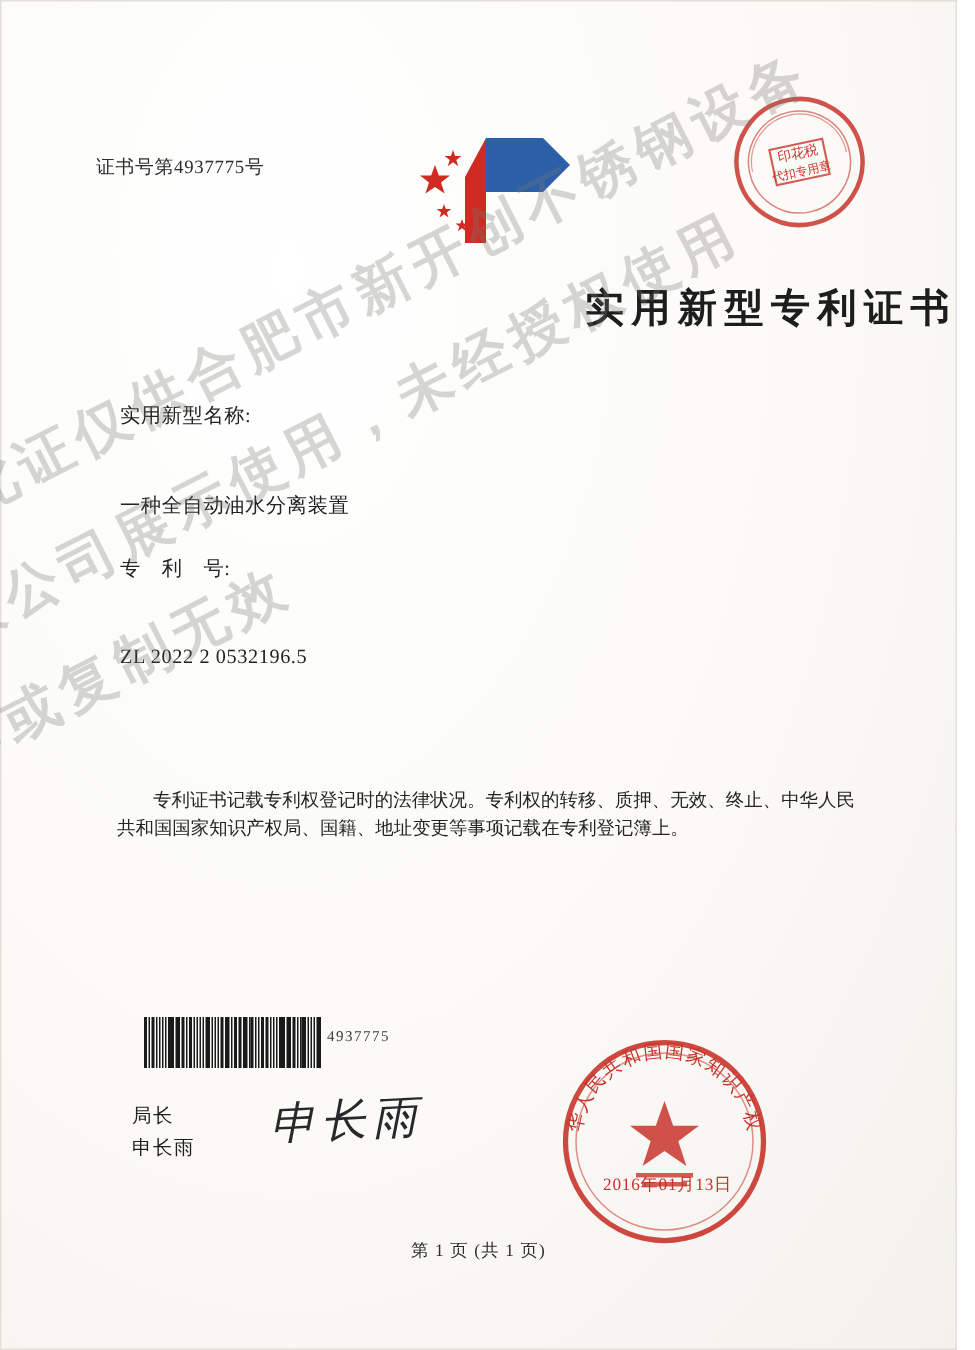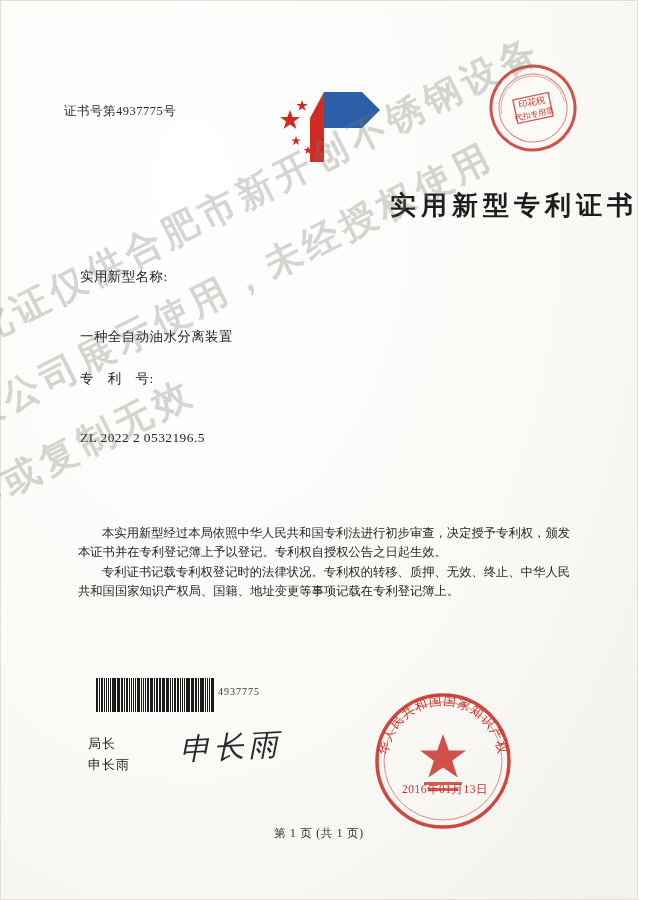--- a/index.html
+++ b/index.html
@@ -256,21 +256,20 @@
       <span class="field-label">实用新型名称:</span>
       <span class="field-value">一种全自动油水分离装置</span>
     </div>
     <div class="field-row">
       <span class="field-label">专　利　号:</span>
       <span class="field-value">ZL 2022 2 0532196.5</span>
     </div>
   </div>
 
   <div class="body-text">
-    <p>本实用新型经过本局依照中华人民共和国专利法进行初步审查，决定授予专利权，颁发本证书并在专利登记簿上予以登记。专利权自授权公告之日起生效。</p>
     <p>专利证书记载专利权登记时的法律状况。专利权的转移、质押、无效、终止、中华人民共和国国家知识产权局、国籍、地址变更等事项记载在专利登记簿上。</p>
   </div>
 
   <div class="barcode">
     <i style="width:2px"></i>
       <i style="width:1px"></i>
       <i style="width:3px"></i>
       <i style="width:1px"></i>
     <i style="width:1px"></i>
       <i style="width:2px"></i>

